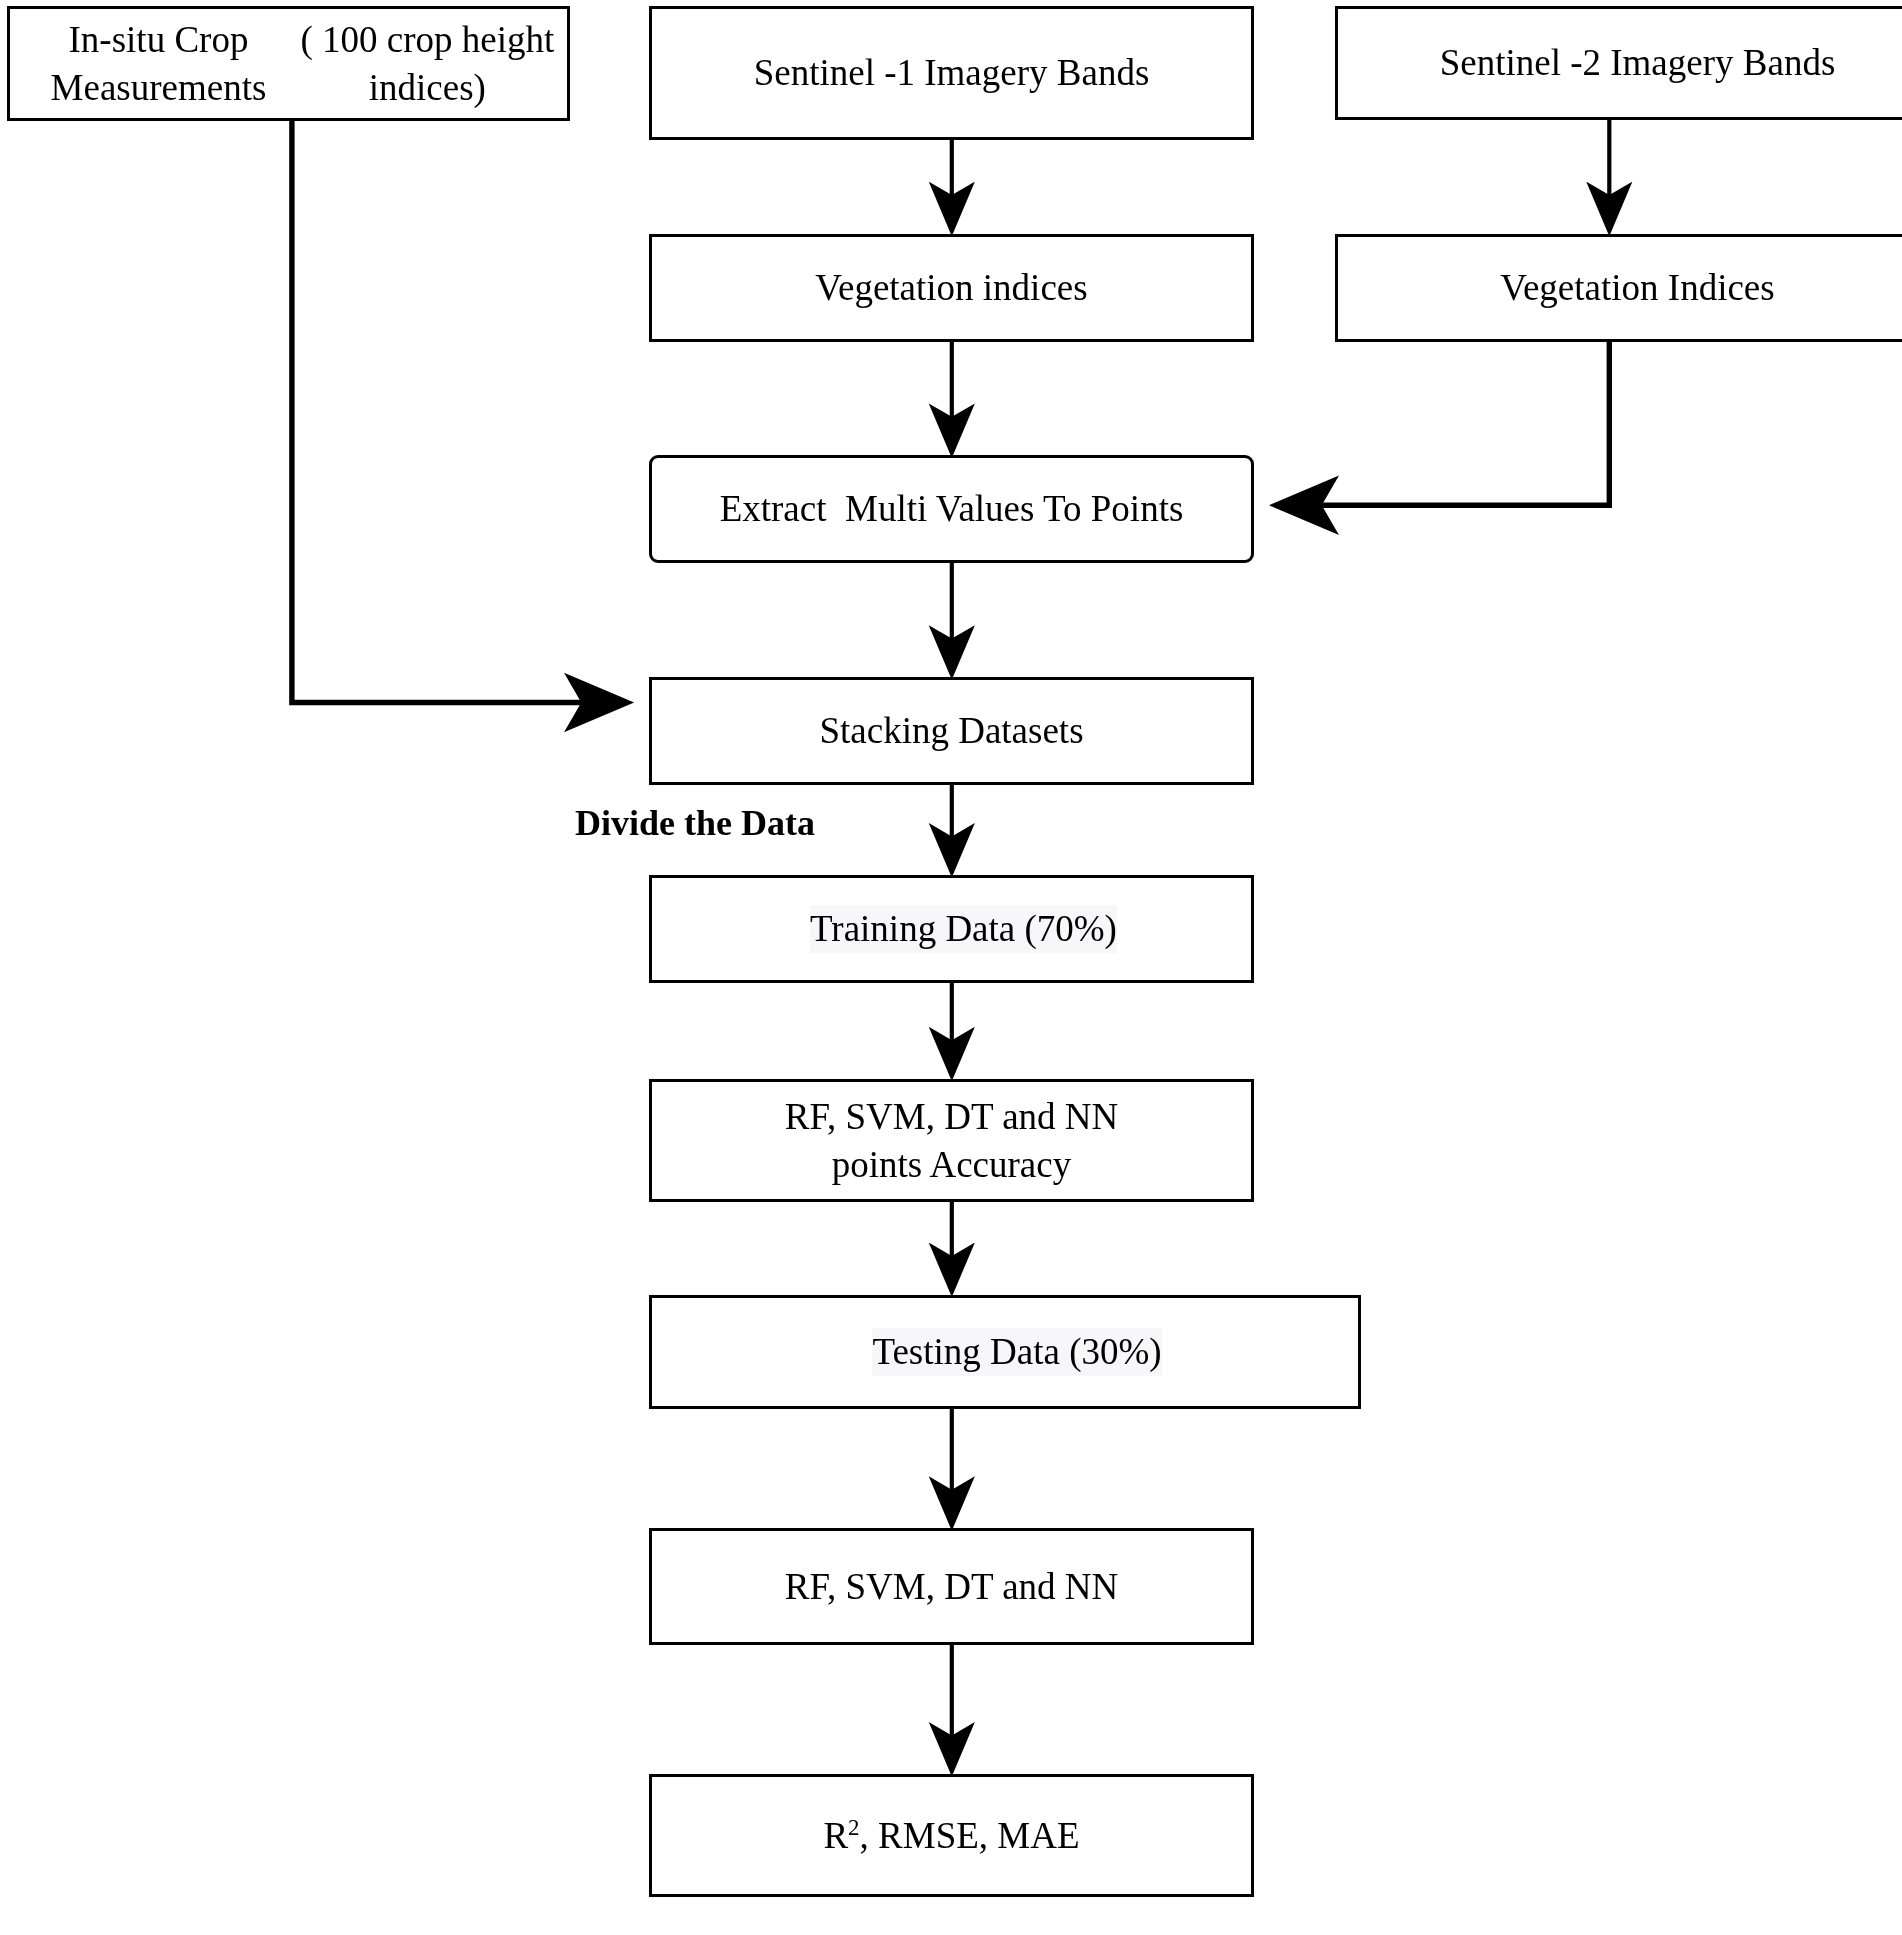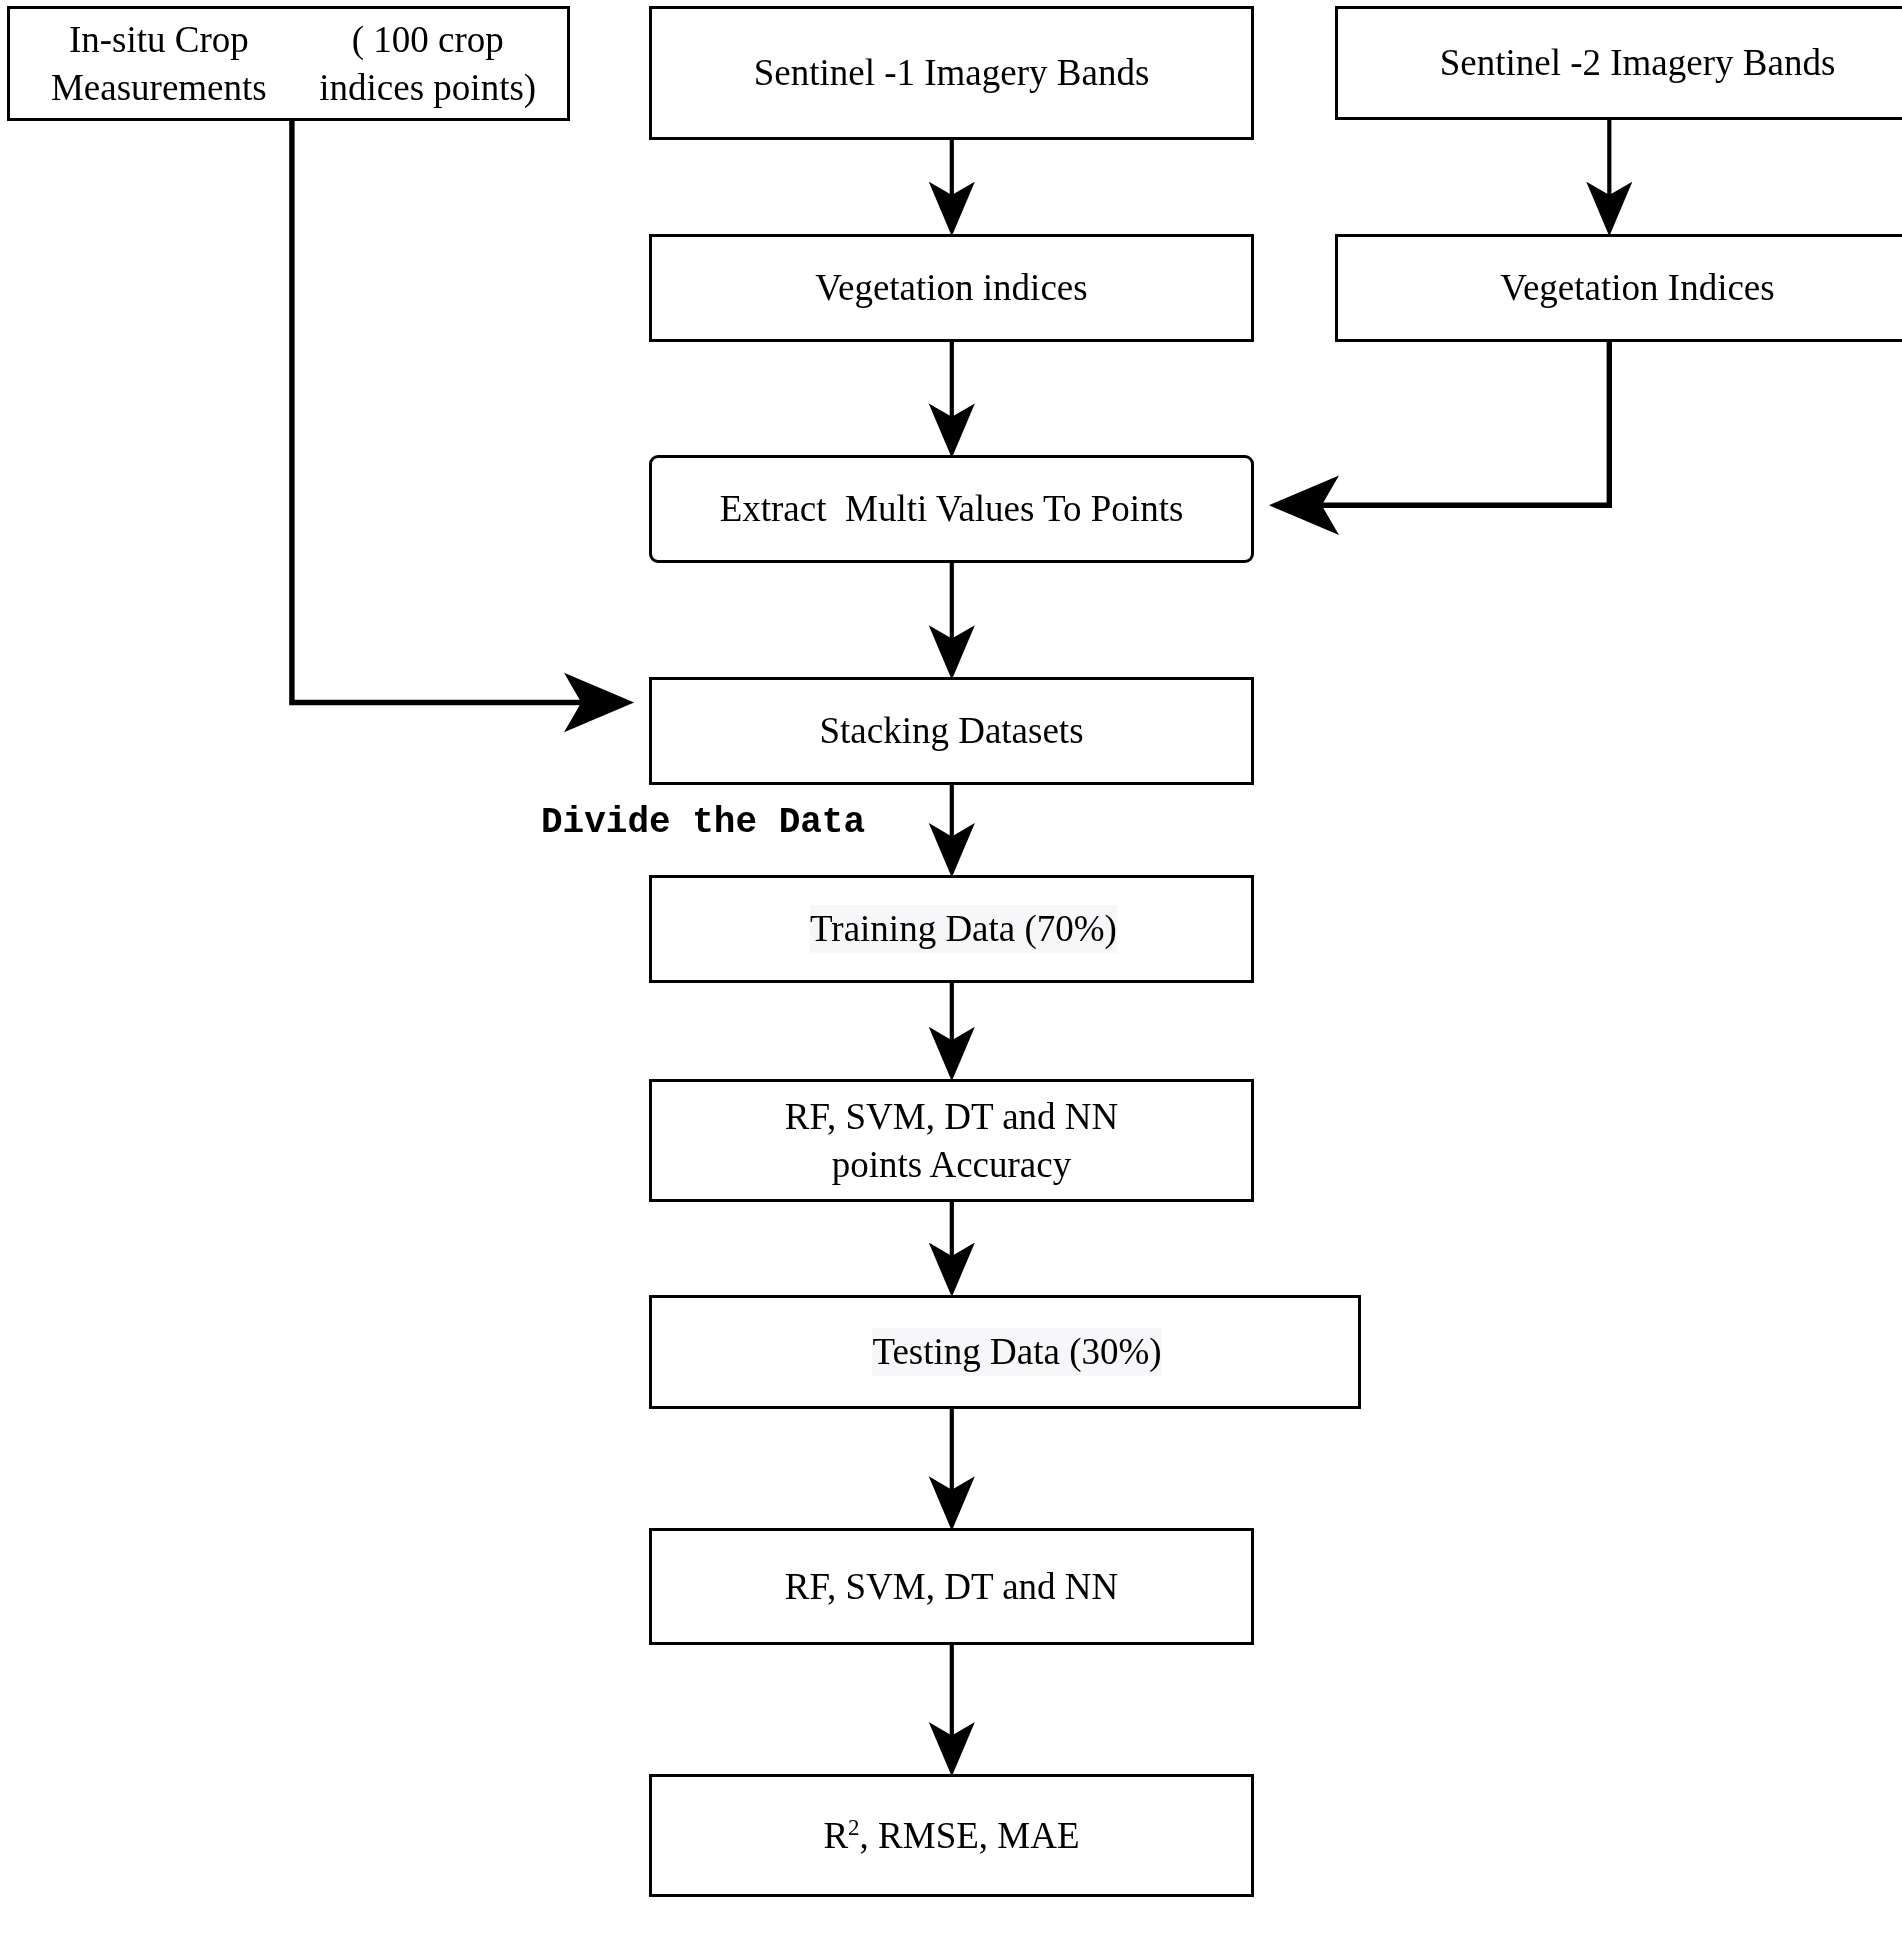--- a/index.html
+++ b/index.html
@@ -101,21 +101,21 @@
       <path d="M1588,2345 L1588,2540" stroke="#000000" stroke-width="7" fill="none" marker-end="url(#arrow)"></path>
     </g>
 
     <g>
       <path d="M1588,2740 L1588,2950" stroke="#000000" stroke-width="7" fill="none" marker-end="url(#arrow)"></path>
     </g>
   </svg>
 
   <div class="node" style="left:7.2px; top:6px; width:563px; height:115px; ">
     <span>In-situ Crop Measurements</span>
-    <span class="line2">( 100 crop indices points)</span>
+    <span class="line2">( 100 crop height indices)</span>
   </div>
 
   <div class="node" style="left:649px; top:6px; width:605px; height:134px;">
     <span>Sentinel -1 Imagery Bands</span>
   </div>
 
   <div class="node" style="left:1335px; top:6px; width:605px; height:114px;">
     <span>Sentinel -2 Imagery Bands</span>
   </div>
 
@@ -128,21 +128,21 @@
   </div>
 
   <div class="node" style="left:649px; top:455px; width:605px; height:108px; white-space:pre;border-radius:9px;">
     <span>Extract  Multi Values To Points</span>
   </div>
 
   <div class="node" style="left:649px; top:677px; width:605px; height:108px;">
     <span>Stacking Datasets</span>
   </div>
 
-  <div class="freelabel" style="left:541px; top:802px;font-family:Liberation Mono, monospace;">Divide the Data</div>
+  <div class="freelabel" style="left:575px; top:802px;">Divide the Data</div>
 
   <div class="node" style="left:649px; top:875px; width:605px; height:108px;">
     <span class="hl">Training Data (70%)</span>
   </div>
 
   <div class="node" style="left:649px; top:1079px; width:605px; height:123px; flex-direction:column;">
     <span>RF, SVM, DT and NN</span>
     <span class="line2">points Accuracy</span>
   </div>
 

